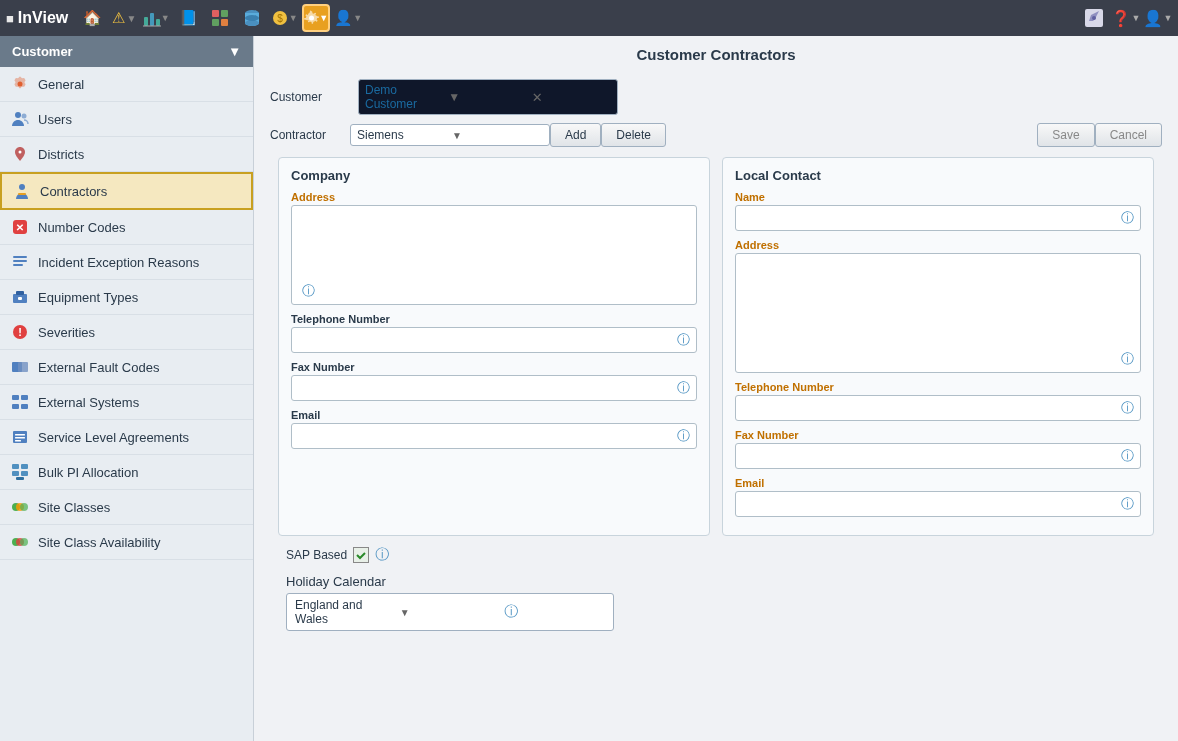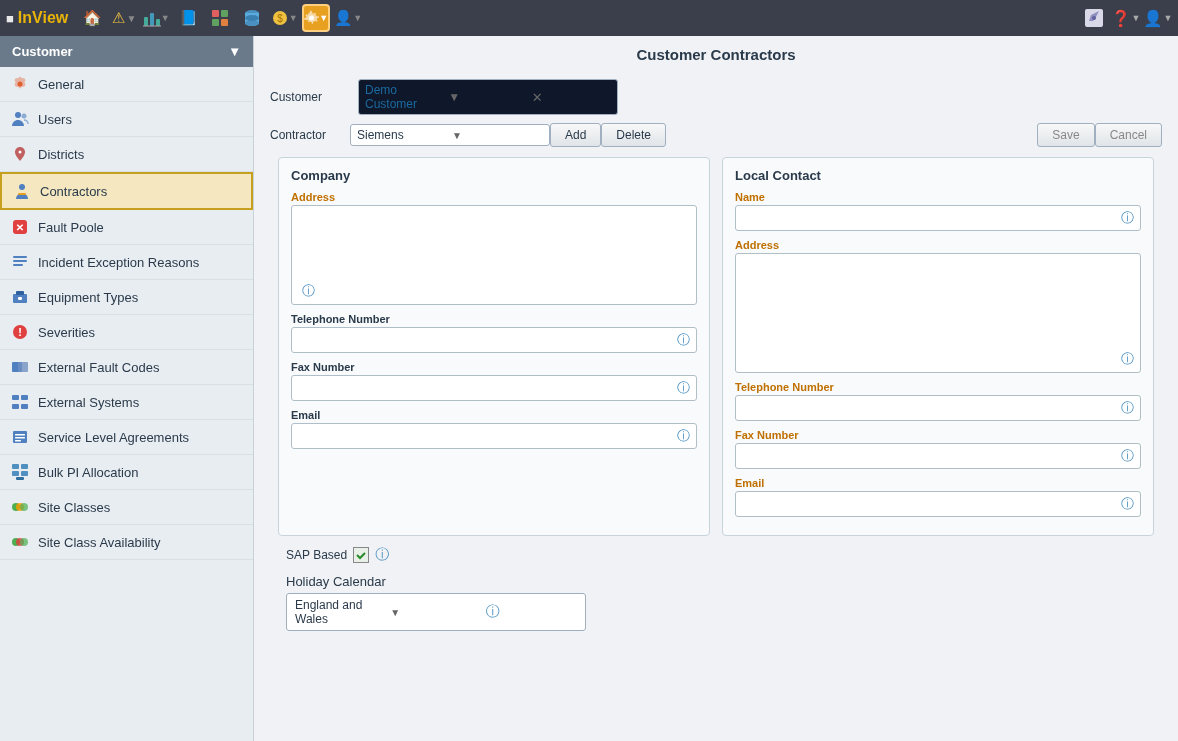--- a/index.html
+++ b/index.html
@@ -261,32 +261,32 @@
       color: #2a3a4a;
       margin-bottom: 4px;
     }
     .holiday-select {
       display: flex;
       align-items: center;
       background: white;
       border: 1px solid #a0b0c0;
       border-radius: 3px;
       padding: 4px 8px;
-      width: 300px;
+      width: 328px;
       gap: 4px;
     }
     .holiday-select span { flex: 1; color: #2a3a4a; font-size: 12px; }
   </style>
 </head>
 <body>
 
 <div class="top-bar">
   <div class="top-bar-brand">
     <span style="color:#e8e8e8; font-size:13px;">■</span>
-    <span style="color:#eab308;">InView</span>
+    <span style="color:#ffffff;">InView</span>
   </div>
 
   <div class="top-bar-icon" title="Home">🏠</div>
 
   <div class="top-bar-icon" title="Alerts" style="position:relative;">
     <span style="color:#f0c040;">⚠</span>
     <span style="color:#888; font-size:10px; margin-left:1px;">▼</span>
   </div>
 
   <div class="top-bar-icon">
@@ -402,21 +402,21 @@
       <span class="si-label">Contractors</span>
     </div>
 
     <div class="sidebar-item">
       <span class="si-icon">
         <svg width="18" height="18" viewBox="0 0 18 18">
             <rect x="2" y="2" width="14" height="14" rx="3" fill="#e04040"></rect>
             <text x="9" y="13" text-anchor="middle" font-size="10" fill="white" font-weight="bold">✕</text>
           </svg>
       </span>
-      <span class="si-label">Fault Poole</span>
+      <span class="si-label">Number Codes</span>
     </div>
 
     <div class="sidebar-item">
       <span class="si-icon">
         <svg width="18" height="18" viewBox="0 0 18 18">
             <rect x="2" y="3" width="14" height="2" fill="#5080c0" rx="1"></rect>
             <rect x="2" y="7" width="14" height="2" fill="#5080c0" rx="1"></rect>
             <rect x="2" y="11" width="10" height="2" fill="#5080c0" rx="1"></rect>
           </svg>
       </span>

